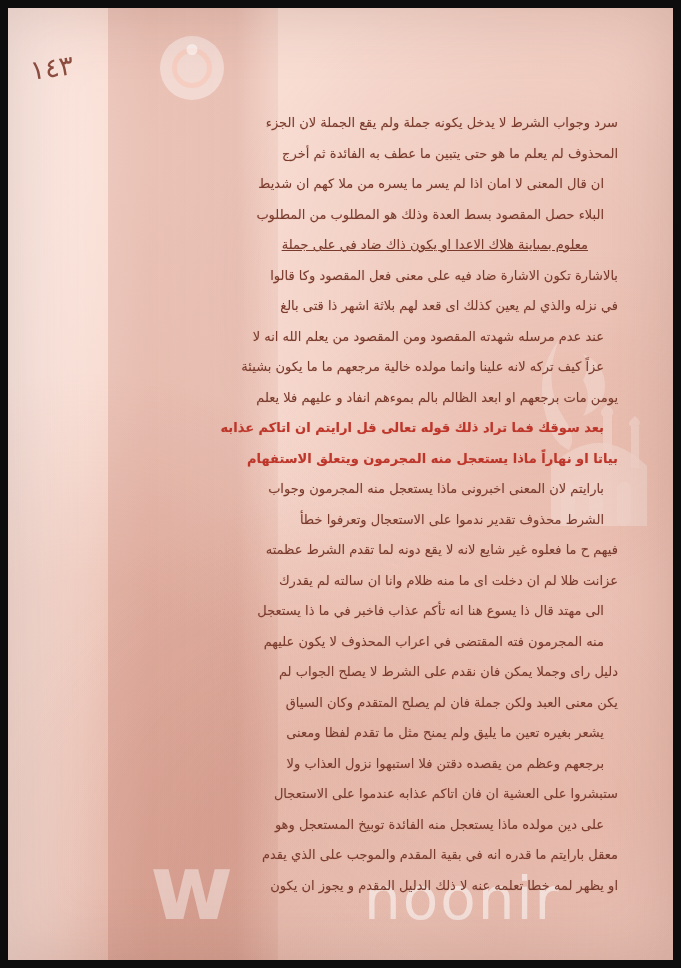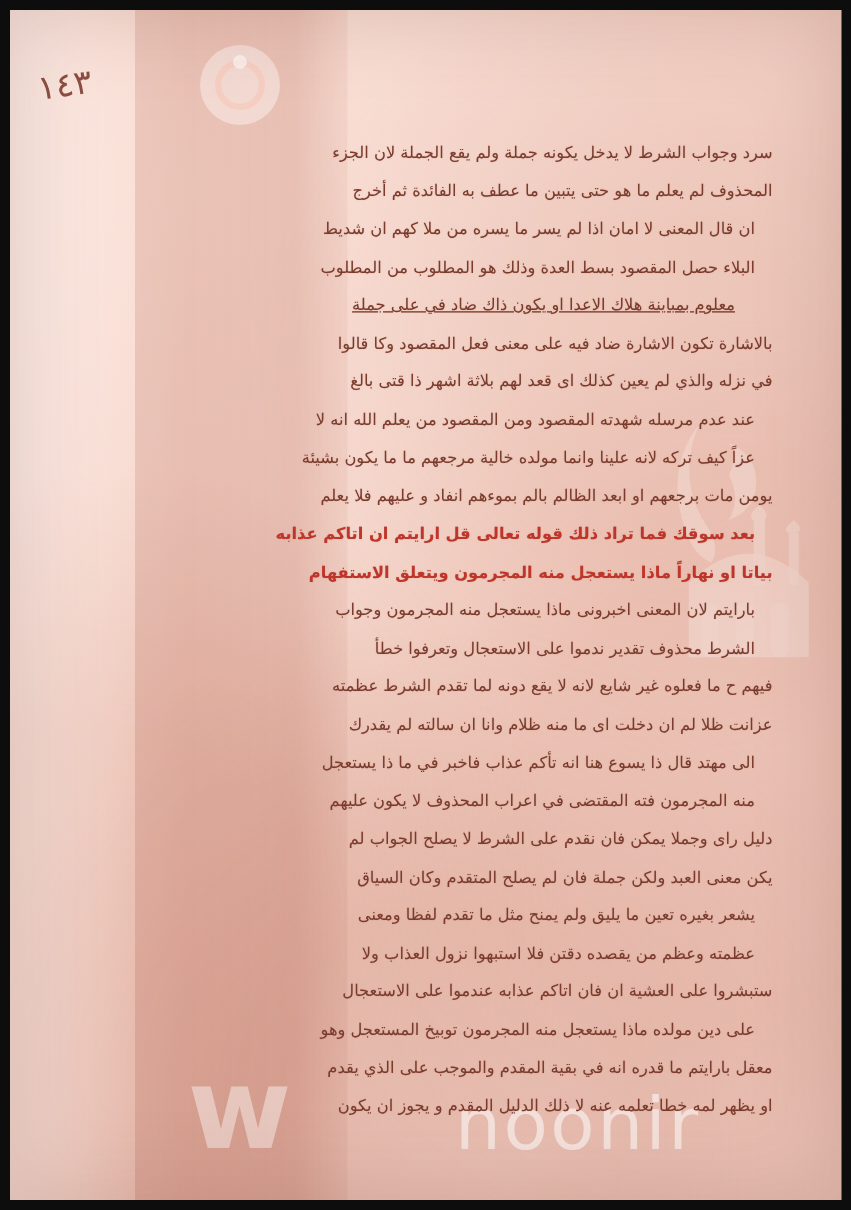--- a/index.html
+++ b/index.html
@@ -243,22 +243,22 @@
       <span class="line rubric">بياتا او نهاراً ماذا يستعجل منه المجرمون ويتعلق الاستفهام</span>
       <span class="line shifted-1">بارايتم لان المعنى اخبرونى ماذا يستعجل منه المجرمون وجواب</span>
       <span class="line shifted-1">الشرط محذوف تقدير ندموا على الاستعجال وتعرفوا خطأ</span>
       <span class="line">فيهم ح ما فعلوه غير شايع لانه لا يقع دونه لما تقدم الشرط عظمته</span>
       <span class="line">عزانت ظلا لم ان دخلت اى ما منه ظلام وانا ان سالته لم يقدرك</span>
       <span class="line shifted-1">الى مهتد قال ذا يسوع هنا انه تأكم عذاب فاخبر في ما ذا يستعجل</span>
       <span class="line shifted-1">منه المجرمون فته المقتضى في اعراب المحذوف لا يكون عليهم</span>
       <span class="line">دليل راى وجملا يمكن فان نقدم على الشرط لا يصلح الجواب لم</span>
       <span class="line">يكن معنى العبد ولكن جملة فان لم يصلح المتقدم وكان السياق</span>
       <span class="line shifted-1">يشعر بغيره تعين ما يليق ولم يمنح مثل ما تقدم لفظا ومعنى</span>
-      <span class="line shifted-1">عظمته وعظم من يقصده دقتن فلا استبهوا نزول العذاب ولا</span>
+      <span class="line shifted-1">برجعهم وعظم من يقصده دقتن فلا استبهوا نزول العذاب ولا</span>
       <span class="line">ستبشروا على العشية ان فان اتاكم عذابه عندموا على الاستعجال</span>
-      <span class="line shifted-1">على دين مولده ماذا يستعجل منه المجرمون توبيخ المستعجل وهو</span>
+      <span class="line shifted-1">على دين مولده ماذا يستعجل منه الفائدة توبيخ المستعجل وهو</span>
       <span class="line">معقل بارايتم ما قدره انه في بقية المقدم والموجب على الذي يقدم</span>
       <span class="line">او يظهر لمه خطا تعلمه عنه لا ذلك الدليل المقدم و يجوز ان يكون</span>
     </div>
 
     <div class="vignette"></div>
   </div>
 </div>
 
 </body></html>

